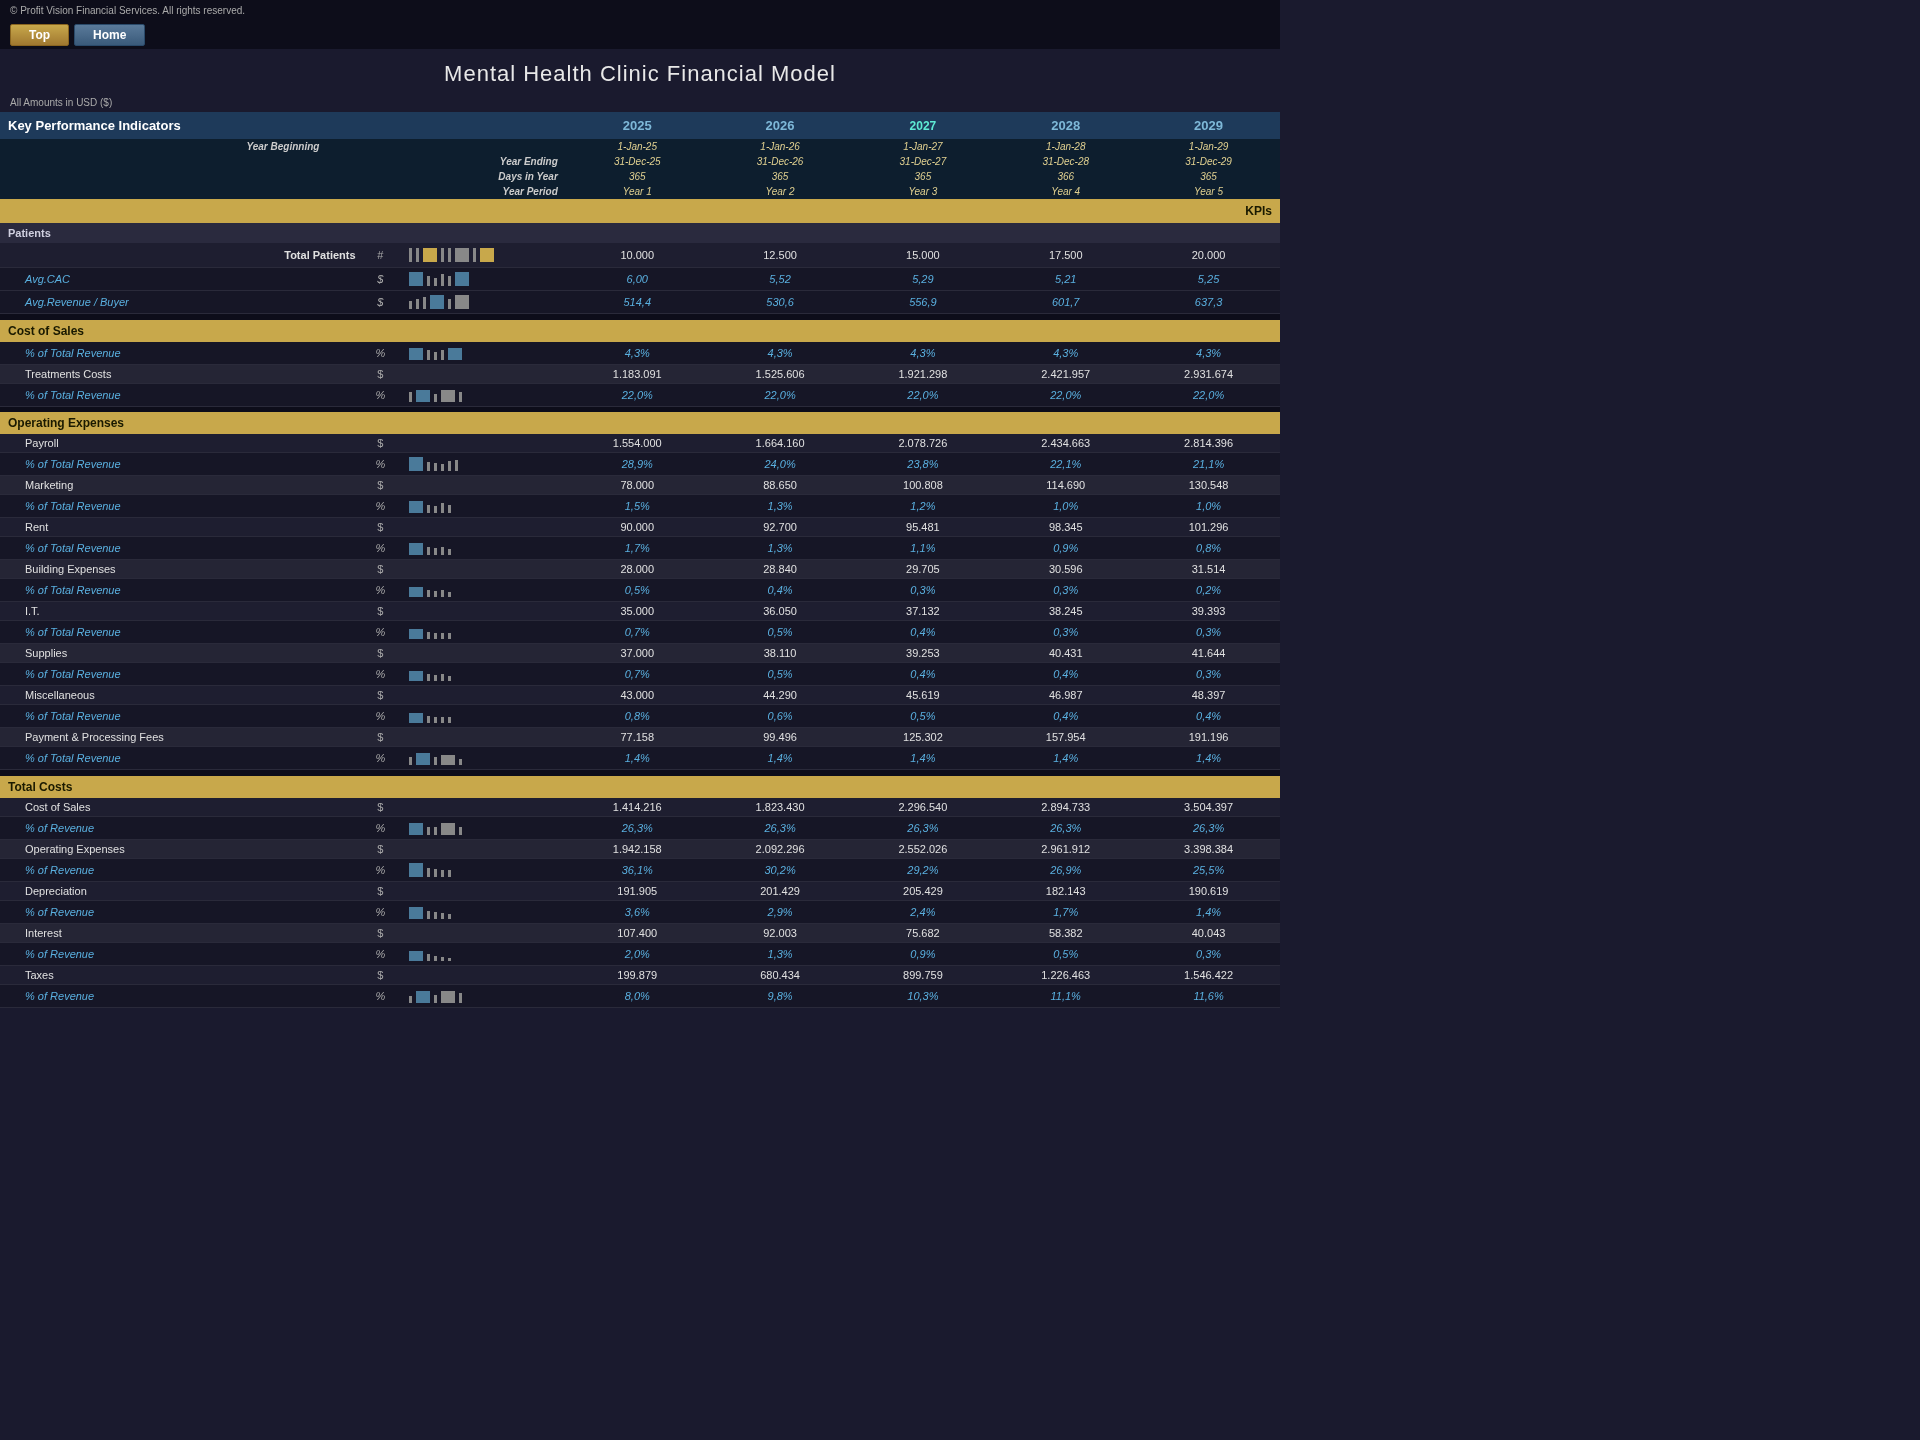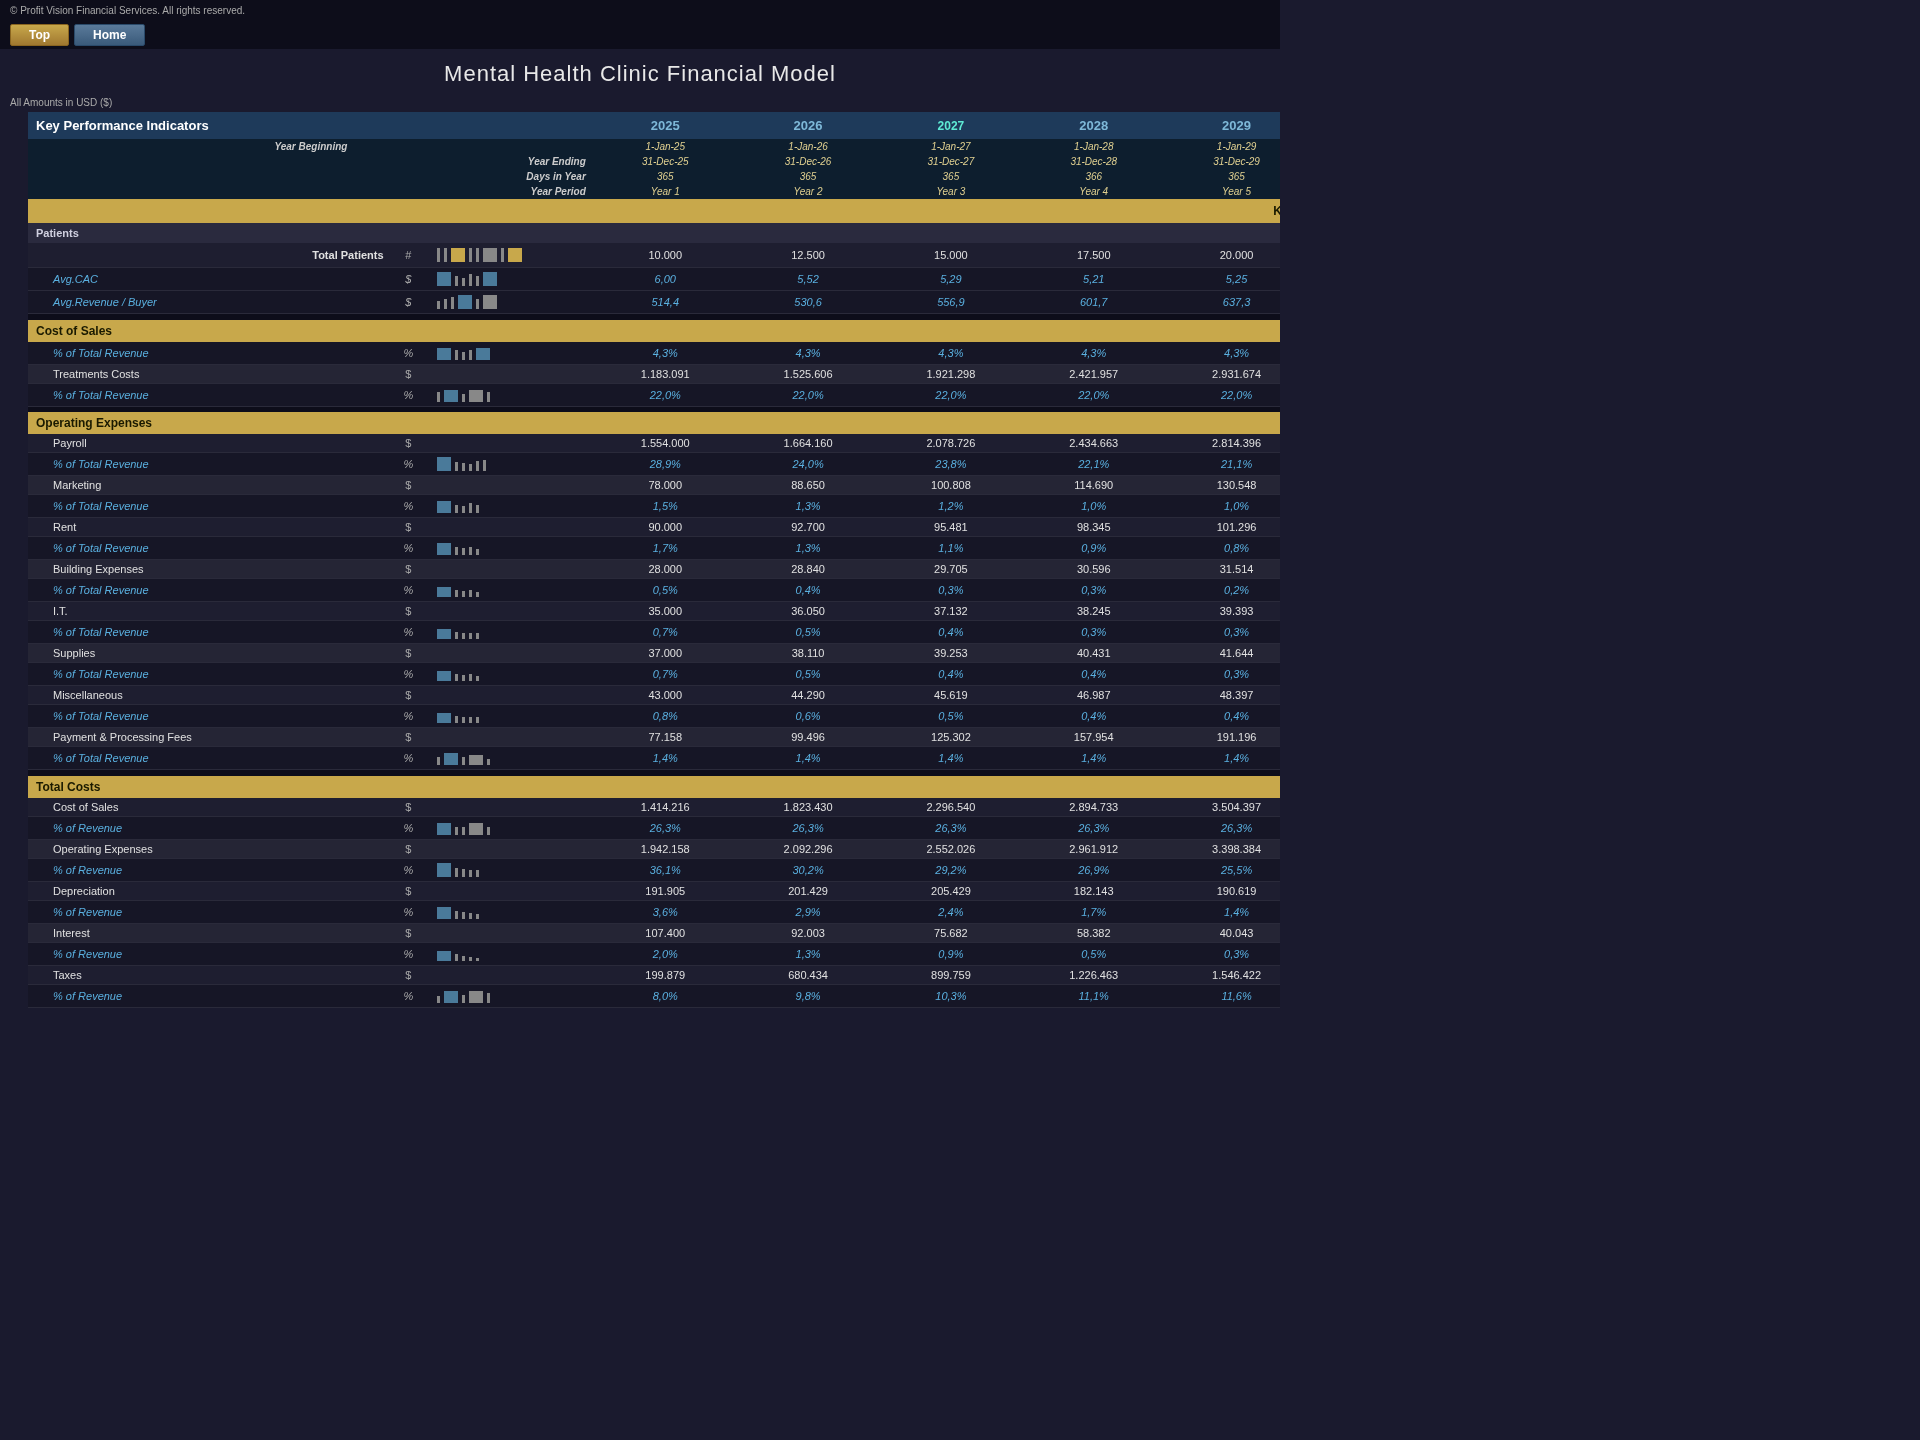--- a/index.html
+++ b/index.html
@@ -48,21 +48,20 @@
     }
     .currency-note {
       font-size: 10px;
       color: #aaa;
       padding: 2px 10px 4px 10px;
       background: #1a1a2e;
     }
     .main-table {
       width: 100%;
       border-collapse: collapse;
-      margin-left: 28px;
     }
     .header-section-row td {
       background: #1e3a5a;
       color: #fff;
       font-weight: bold;
       font-size: 13px;
       padding: 6px 8px;
     }
     .meta-row td {
       background: #0d1e2e;

